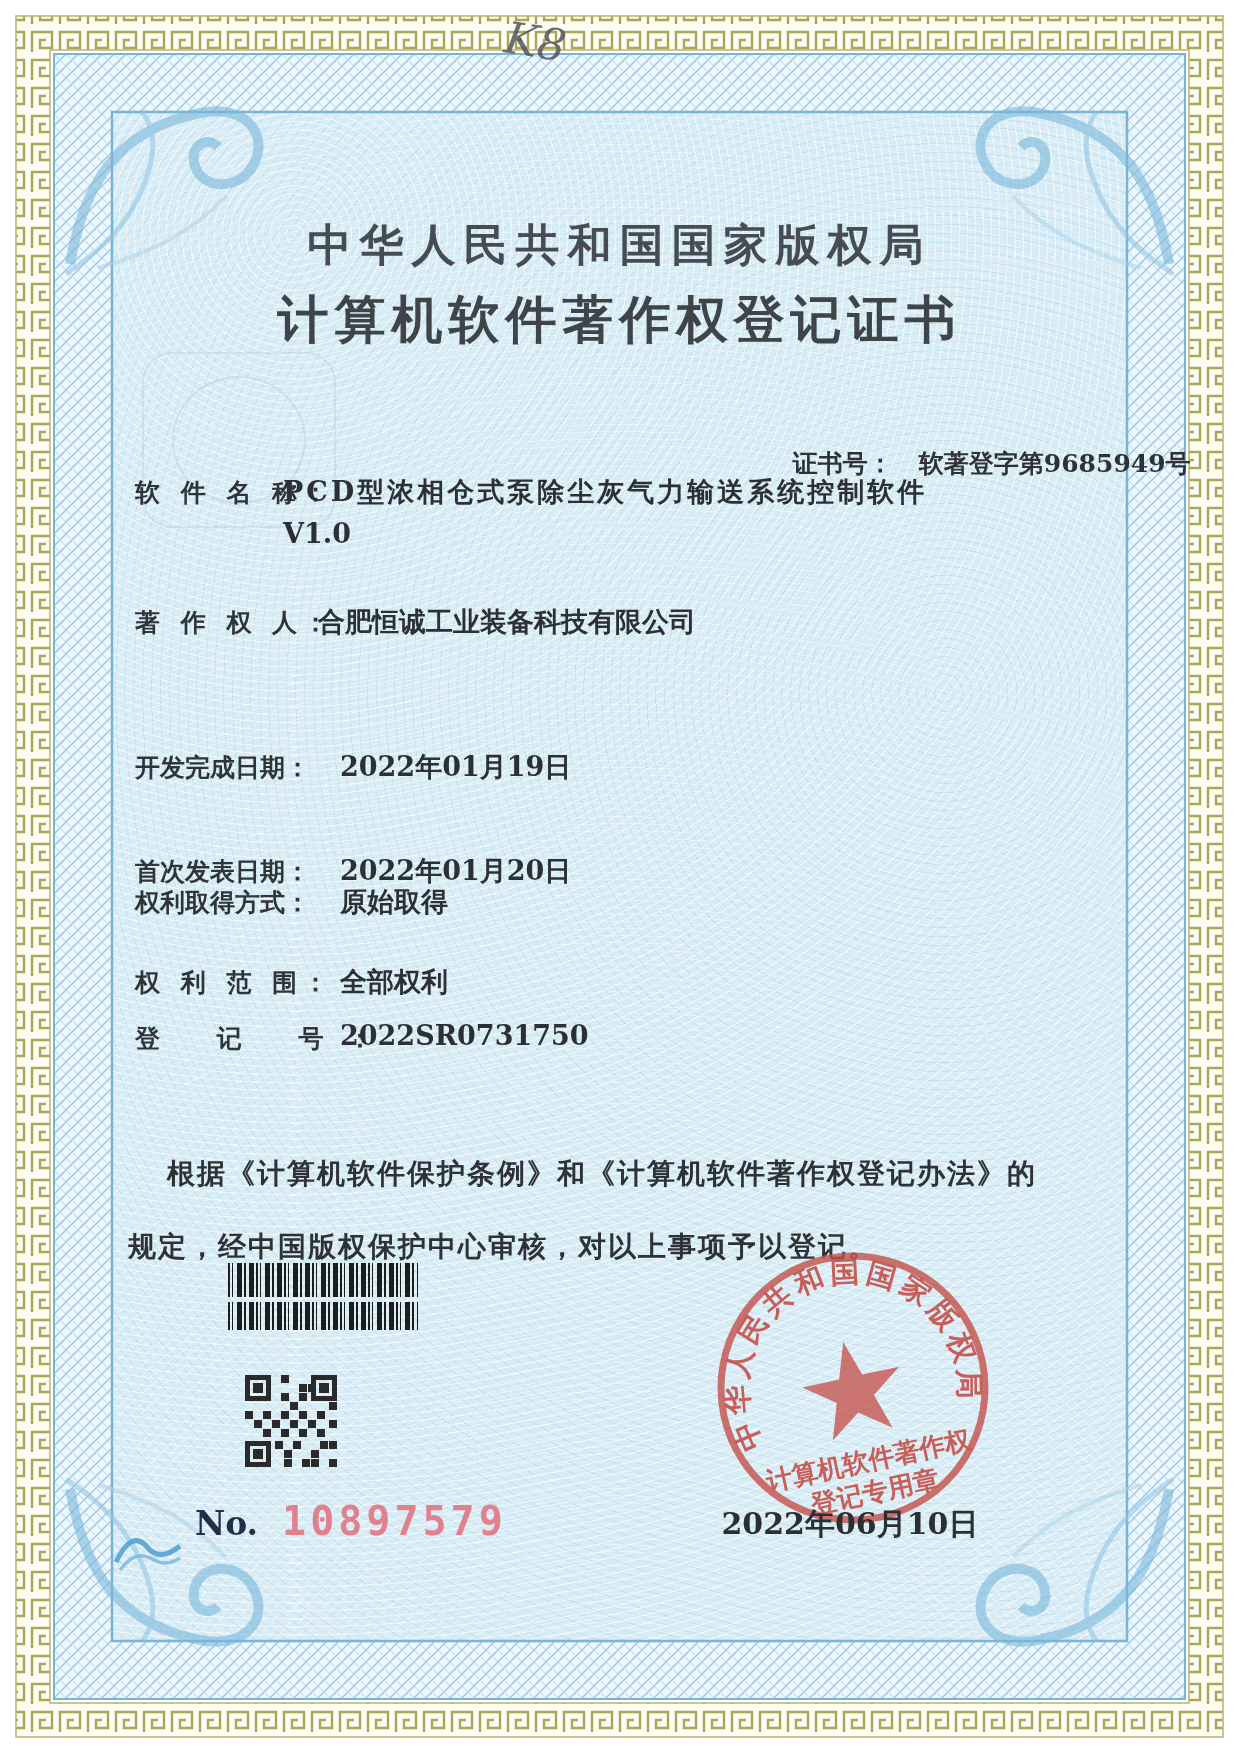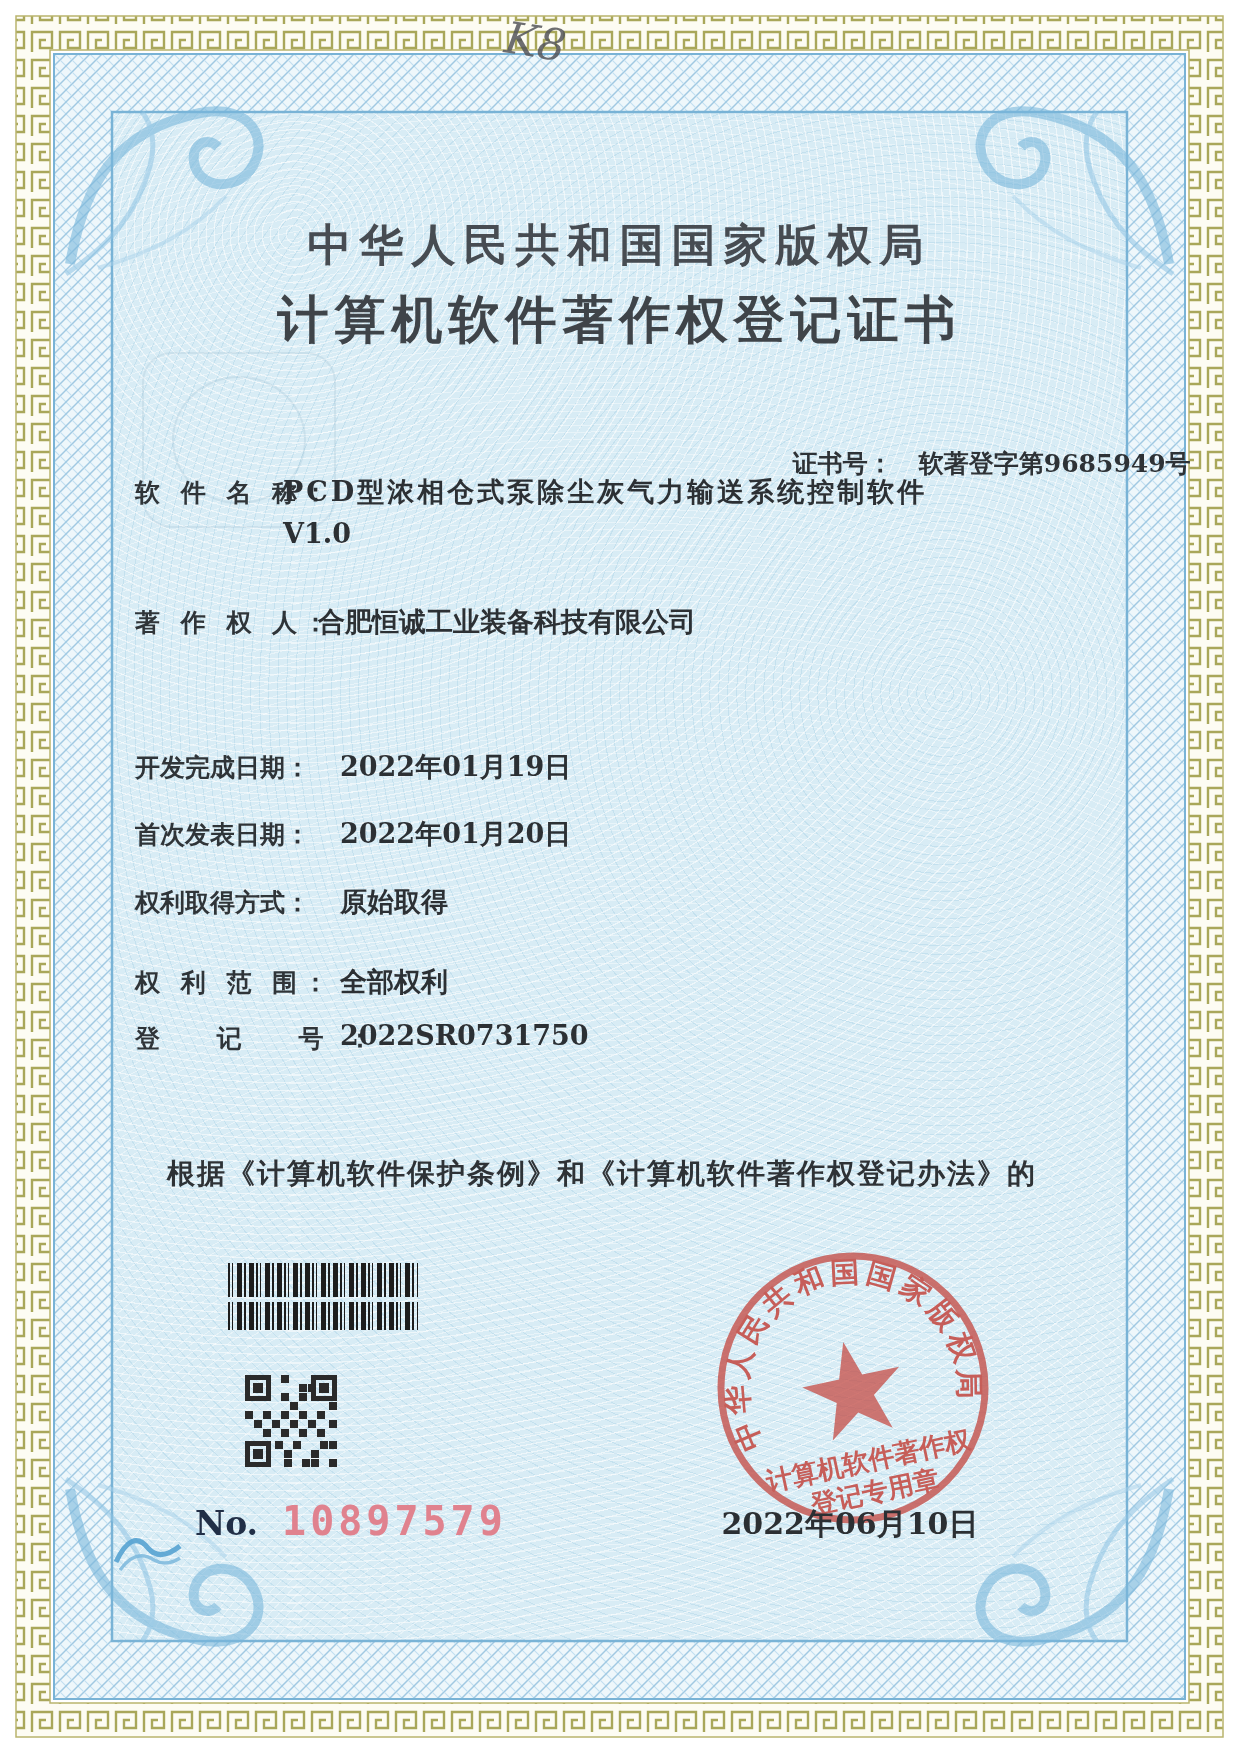--- a/index.html
+++ b/index.html
@@ -166,38 +166,39 @@
     <span class="fv off-a" style="top:42px;">V1.0</span>
   </div>
   <div class="row" style="top:606px;">
     <span class="fl ls1">著 作 权 人：</span>
     <span class="fv off-b">合肥恒诚工业装备科技有限公司</span>
   </div>
   <div class="row" style="top:751px;">
     <span class="fl">开发完成日期：</span>
     <span class="fv off-c">2022年01月19日</span>
   </div>
-  <div class="row" style="top:818px;">
+  <div class="row" style="top:855px;">
     <span class="fl">首次发表日期：</span>
     <span class="fv off-c">2022年01月20日</span>
   </div>
   <div class="row" style="top:886px;">
     <span class="fl">权利取得方式：</span>
     <span class="fv off-c">原始取得</span>
   </div>
   <div class="row" style="top:954px;margin-top:12px;">
     <span class="fl ls1">权 利 范 围：</span>
     <span class="fv off-c">全部权利</span>
   </div>
   <div class="row" style="top:1022px;">
     <span class="fl ls2">登 记 号：</span>
     <span class="fv off-c">2022SR0731750</span>
   </div>
 
   <div class="txt statement" style="left:167px;top:1111px;">根据《计算机软件保护条例》和《计算机软件著作权登记办法》的</div>
+  <div class="txt statement" style="left:128px;top:1184px;">规定，经中国版权保护中心审核，对以上事项予以登记。</div>
 
   <div class="barcode">
     <div class="bc-row bc-top"></div>
     <div class="bc-row bc-bot"></div>
   </div>
 
   <div class="qr">
     <div class="finder f-tl"></div>
     <div class="finder f-tr"></div>
     <div class="finder f-bl"></div>

